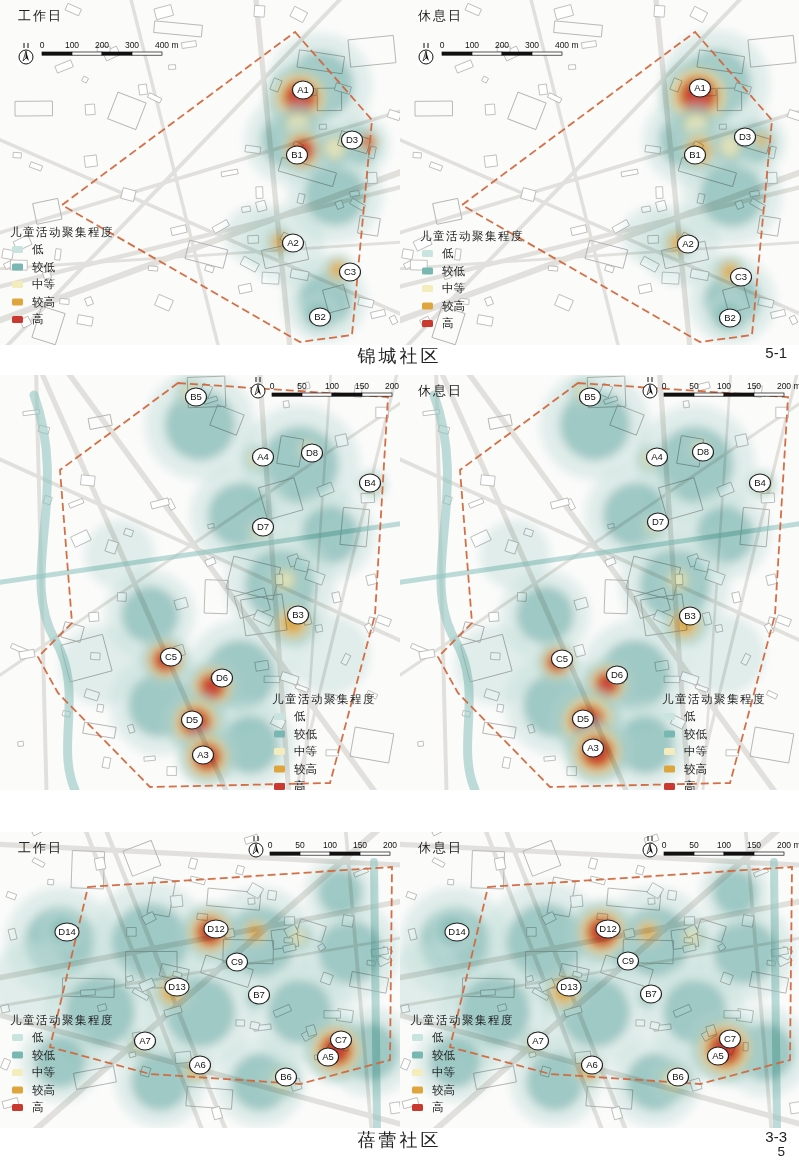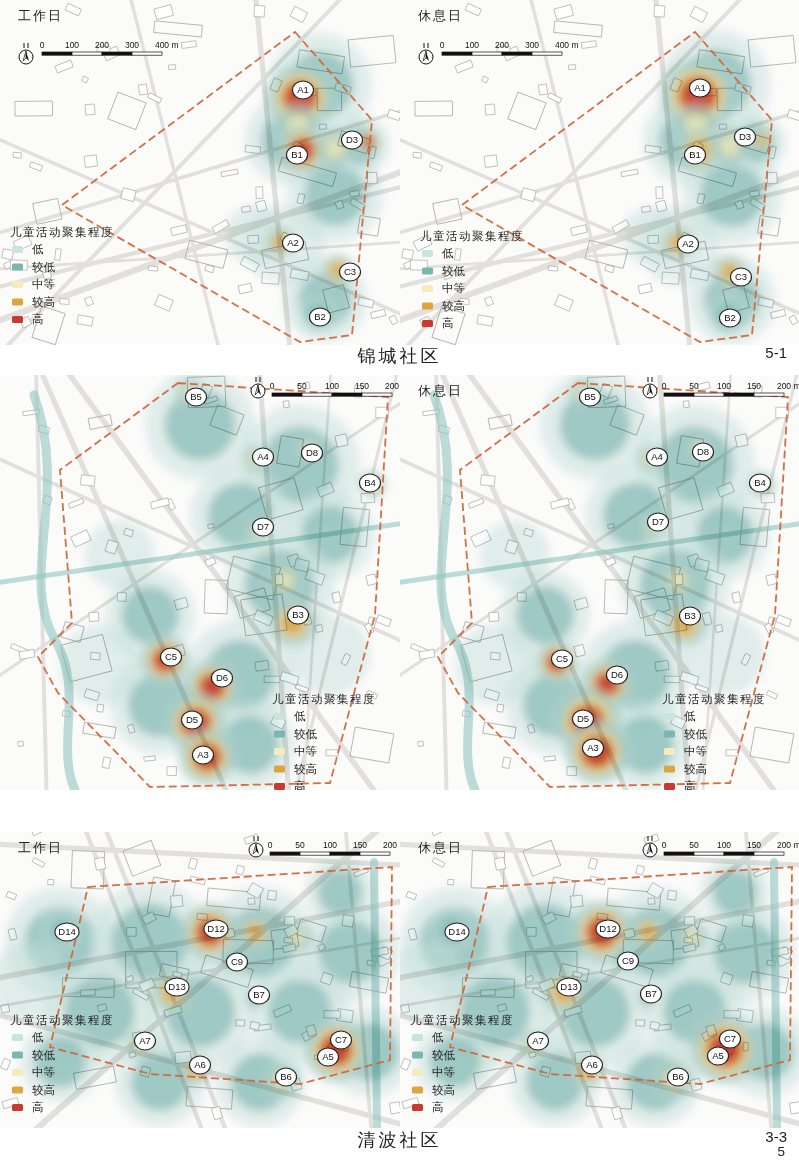--- a/index.html
+++ b/index.html
@@ -1346,18 +1346,18 @@
           <text x="330" y="210.2" text-anchor="middle" font-size="9.5" fill="#111">C7</text>
         </g>
         <g>
           <ellipse cx="318" cy="224" rx="10.5" ry="9" fill="#ffffff" stroke="#222222" stroke-width="1.1"></ellipse>
           <text x="318" y="227.2" text-anchor="middle" font-size="9.5" fill="#111">A5</text>
         </g>
       </svg>
     </div>
 
   <div class="caption-row" style="top:1128px">
-    <span class="caption">清波社区</span>
+    <span class="caption">蓓蕾社区</span>
     <span class="fig-no">3-3</span>
   </div>
 
   <div id="page-num" style="top:1144px">5</div>
 </div>
 
 </body></html>

